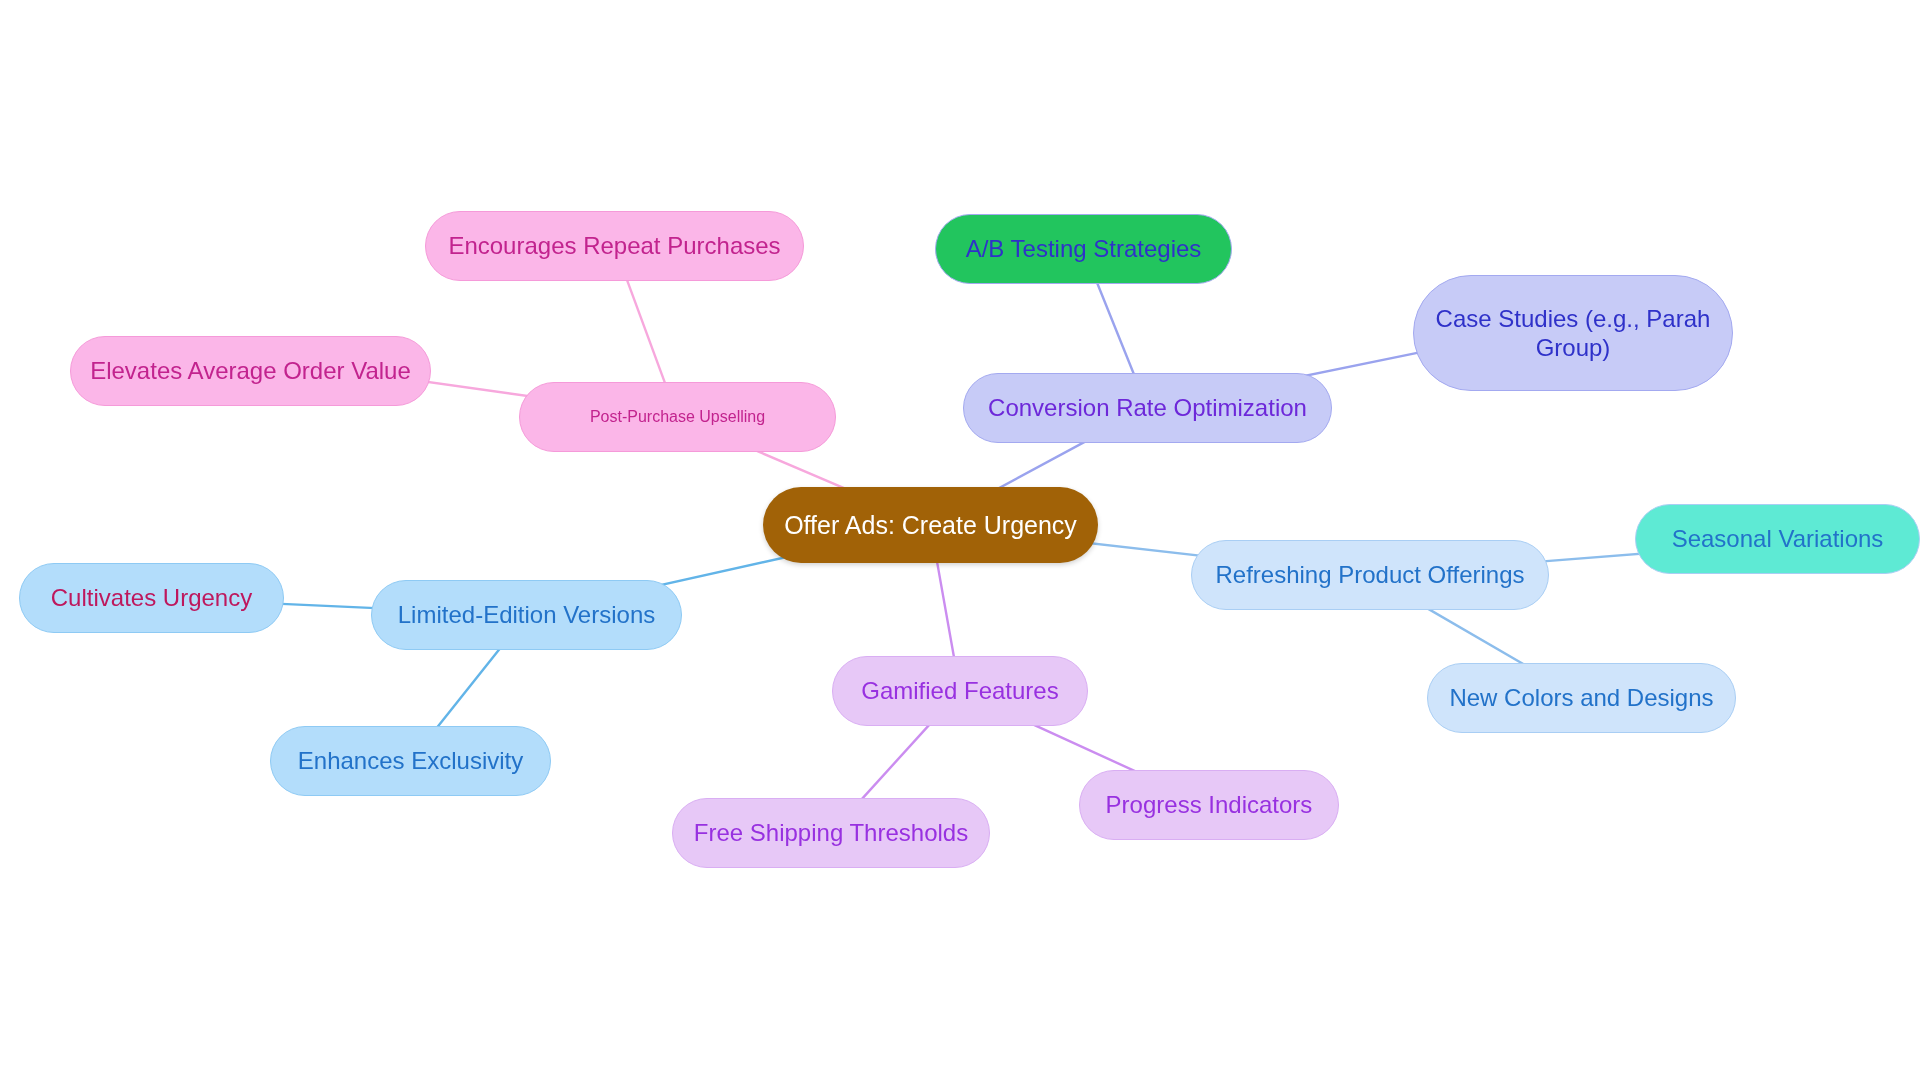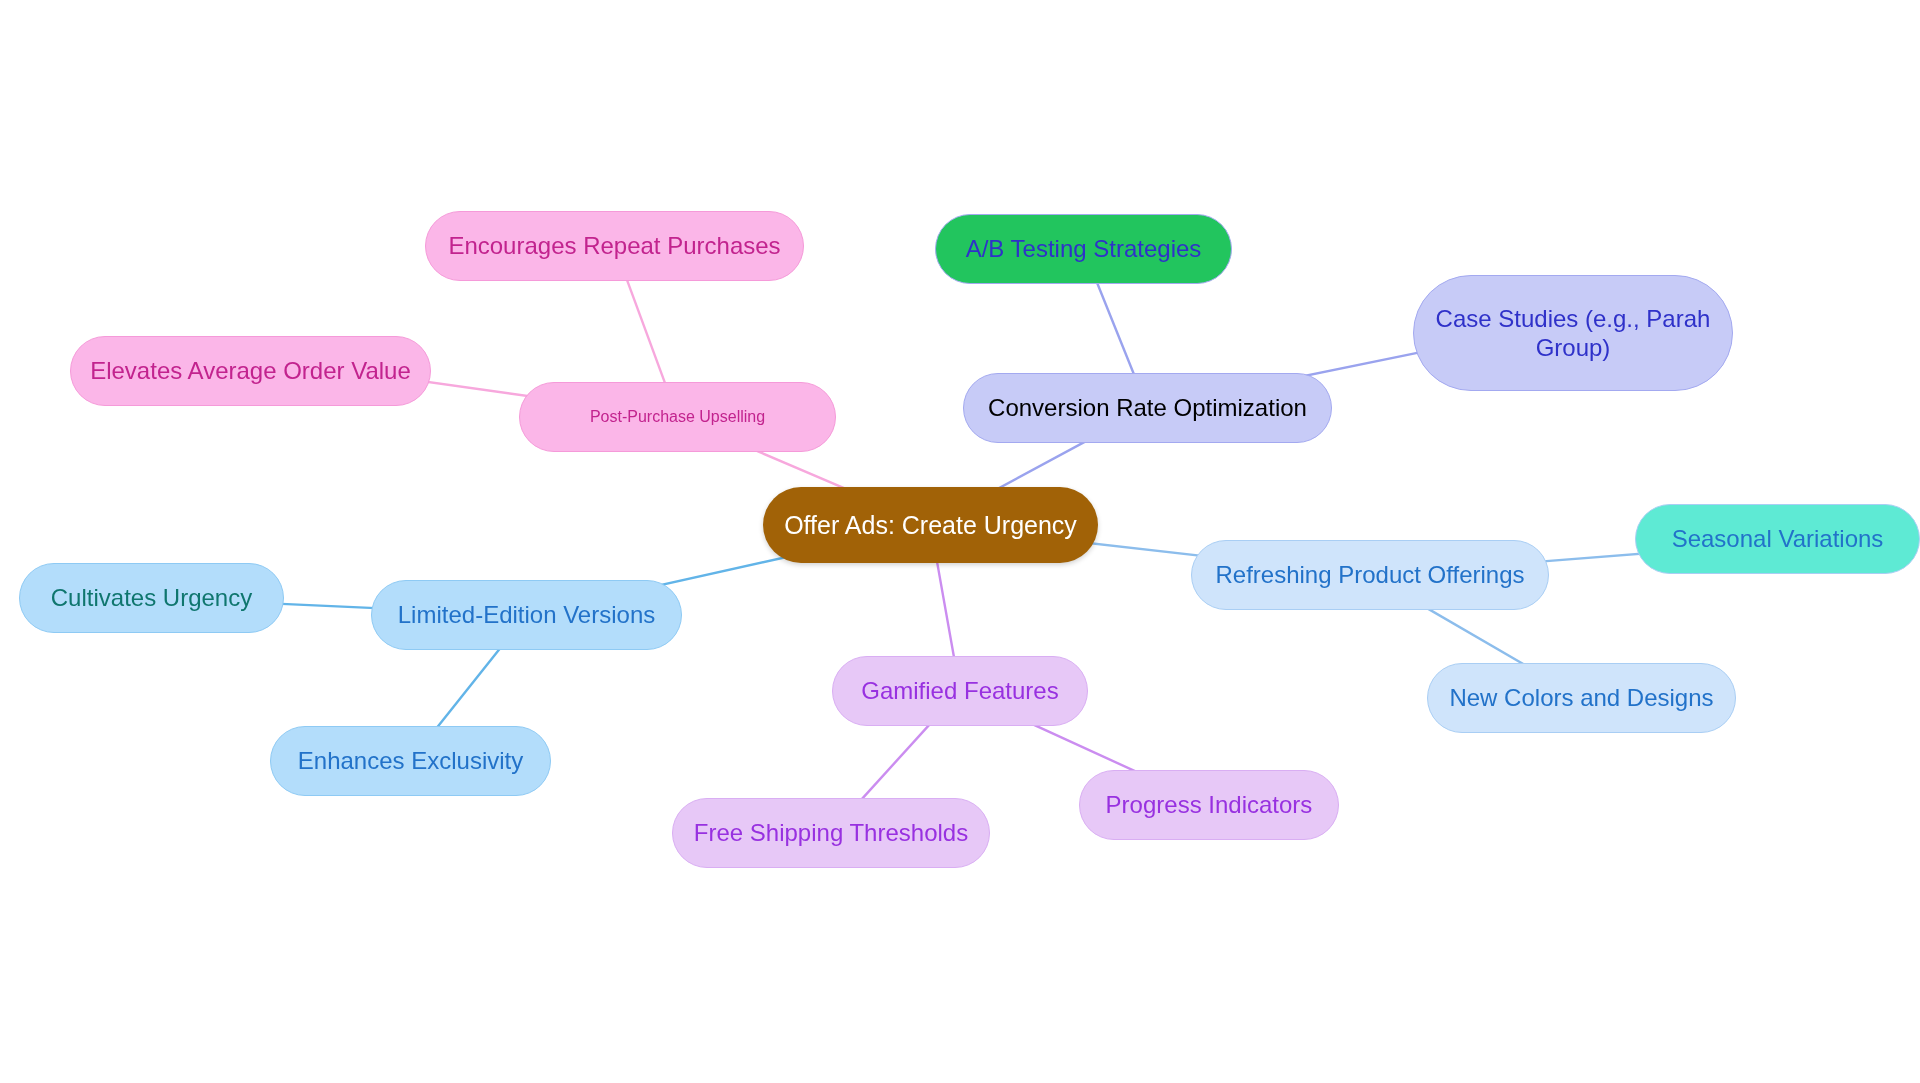--- a/index.html
+++ b/index.html
@@ -61,26 +61,26 @@
       <line x1="504.72727521794855" y1="642.4036018808578" x2="432.27272478205145" y2="733.5963981191422" stroke="#62b4e8" stroke-width="2.4" stroke-linecap="round"></line>
       <line x1="937.1488569279952" y1="562.413906781261" x2="953.8760514264978" y2="656.5398148067334" stroke="#cb8df0" stroke-width="2.4" stroke-linecap="round"></line>
       <line x1="936.465443422747" y1="716.9062560772863" x2="854.534556577253" y2="807.0937439227137" stroke="#cb8df0" stroke-width="2.4" stroke-linecap="round"></line>
       <line x1="991.8235354848089" y1="705.5698114267799" x2="1177.1764645151914" y2="790.4301885732201" stroke="#cb8df0" stroke-width="2.4" stroke-linecap="round"></line>
     </svg>
   <div id="node-layer">
       <div class="node root" style="left: 763px; top: 487px; width: 335px; height: 76px; background: #a16207; color: rgb(255, 255, 255); border-color: rgb(20, 24, 31); font-size: 25px;"><span>Offer Ads: Create Urgency</span></div>
       <div class="node" style="left: 519px; top: 382px; width: 317px; height: 70px; background: rgb(251, 182, 232); color: rgb(194, 35, 142); border-color: rgb(245, 154, 217); font-size: 16px;"><span>Post-Purchase Upselling</span></div>
       <div class="node" style="left: 425px; top: 211px; width: 379px; height: 70px; background: rgb(251, 182, 232); color: rgb(194, 35, 142); border-color: rgb(245, 154, 217); font-size: 24px;"><span>Encourages Repeat Purchases</span></div>
       <div class="node" style="left: 70px; top: 336px; width: 361px; height: 70px; background: rgb(251, 182, 232); color: rgb(194, 35, 142); border-color: rgb(245, 154, 217); font-size: 24px;"><span>Elevates Average Order Value</span></div>
-      <div class="node" style="left: 963px; top: 373px; width: 369px; height: 70px; background: rgb(199, 203, 247); color: #000000; border-color: rgb(163, 169, 240); font-size: 24px;"><span>Conversion Rate Optimization</span></div>
+      <div class="node" style="left: 963px; top: 373px; width: 369px; height: 70px; background: rgb(199, 203, 247); color: #6d28d9; border-color: rgb(163, 169, 240); font-size: 24px;"><span>Conversion Rate Optimization</span></div>
       <div class="node" style="left: 935px; top: 214px; width: 297px; height: 70px; background: #22c55e; color: rgb(47, 49, 201); border-color: rgb(163, 169, 240); font-size: 24px;"><span>A/B Testing Strategies</span></div>
       <div class="node" style="left: 1413px; top: 275px; width: 320px; height: 116px; background: rgb(199, 203, 247); color: rgb(47, 49, 201); border-color: rgb(163, 169, 240); font-size: 24px;"><span>Case Studies (e.g., Parah Group)</span></div>
       <div class="node" style="left: 1191px; top: 540px; width: 358px; height: 70px; background: rgb(207, 228, 251); color: rgb(34, 114, 201); border-color: rgb(169, 206, 244); font-size: 24px;"><span>Refreshing Product Offerings</span></div>
       <div class="node" style="left: 1635px; top: 504px; width: 285px; height: 70px; background: #5eead4; color: rgb(34, 114, 201); border-color: rgb(169, 206, 244); font-size: 24px;"><span>Seasonal Variations</span></div>
       <div class="node" style="left: 1427px; top: 663px; width: 309px; height: 70px; background: rgb(207, 228, 251); color: rgb(34, 114, 201); border-color: rgb(169, 206, 244); font-size: 24px;"><span>New Colors and Designs</span></div>
       <div class="node" style="left: 371px; top: 580px; width: 311px; height: 70px; background: rgb(179, 221, 251); color: rgb(34, 114, 201); border-color: rgb(142, 202, 244); font-size: 24px;"><span>Limited-Edition Versions</span></div>
-      <div class="node" style="left: 19px; top: 563px; width: 265px; height: 70px; background: rgb(179, 221, 251); color: #0f766e; border-color: rgb(142, 202, 244); font-size: 24px;"><span>Cultivates Urgency</span></div>
+      <div class="node" style="left: 19px; top: 563px; width: 265px; height: 70px; background: rgb(179, 221, 251); color: #be185d; border-color: rgb(142, 202, 244); font-size: 24px;"><span>Cultivates Urgency</span></div>
       <div class="node" style="left: 270px; top: 726px; width: 281px; height: 70px; background: rgb(179, 221, 251); color: rgb(34, 114, 201); border-color: rgb(142, 202, 244); font-size: 24px;"><span>Enhances Exclusivity</span></div>
       <div class="node" style="left: 832px; top: 656px; width: 256px; height: 70px; background: rgb(231, 200, 247); color: rgb(152, 49, 224); border-color: rgb(217, 174, 243); font-size: 24px;"><span>Gamified Features</span></div>
       <div class="node" style="left: 672px; top: 798px; width: 318px; height: 70px; background: rgb(231, 200, 247); color: rgb(152, 49, 224); border-color: rgb(217, 174, 243); font-size: 24px;"><span>Free Shipping Thresholds</span></div>
       <div class="node" style="left: 1079px; top: 770px; width: 260px; height: 70px; background: rgb(231, 200, 247); color: rgb(152, 49, 224); border-color: rgb(217, 174, 243); font-size: 24px;"><span>Progress Indicators</span></div>
     </div>
 </div>
 
 </body></html>

